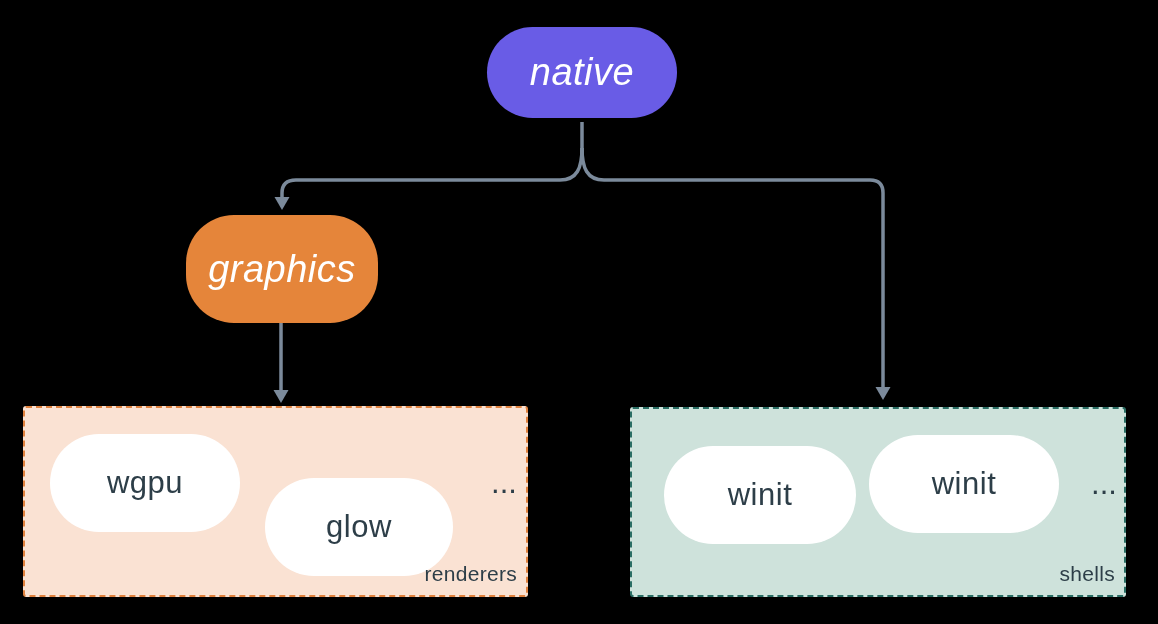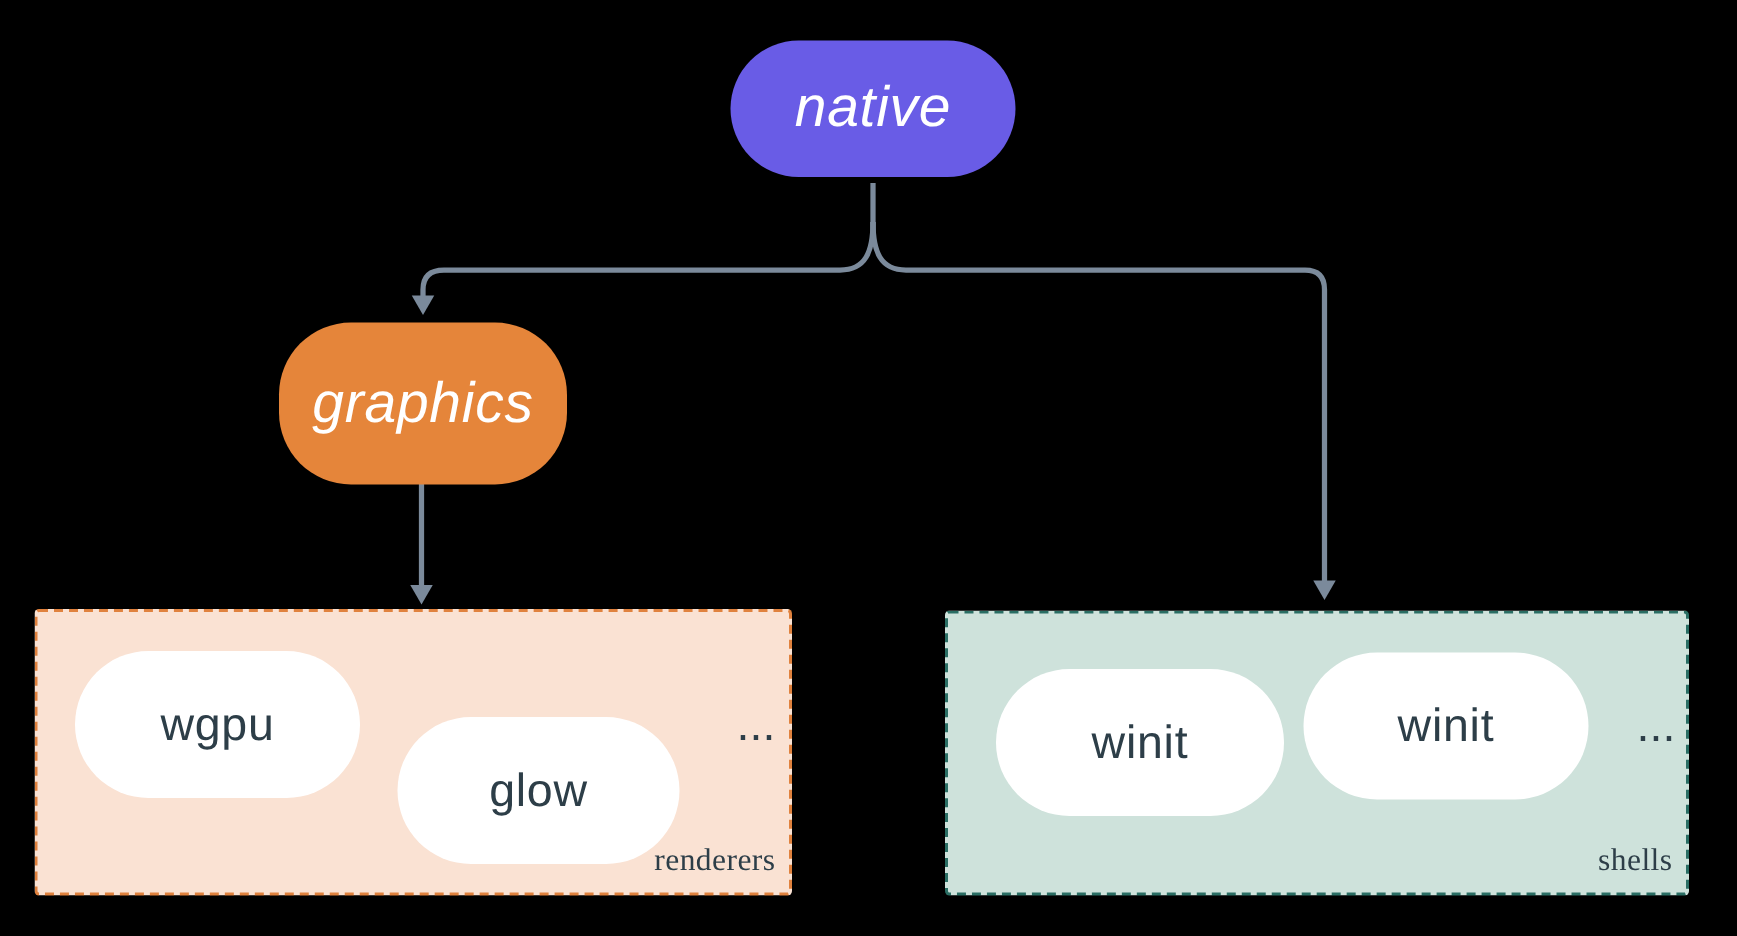--- a/index.html
+++ b/index.html
@@ -92,21 +92,20 @@
     color: var(--dark-text, #2d3e48);
     font-size: 31px;
   }
   .group-label {
     position: absolute;
     right: 9px;
     bottom: 9px;
     color: var(--dark-text, #2d3e48);
     font-size: 21px;
     letter-spacing: 0.3px;
-    font-family: Liberation Serif, serif;
   }
   
   .group-renderers .pill-1 { left: 25px;  width: 190px; }
   .group-renderers .pill-2 { left: 240px; width: 188px; margin-top: 44px; }
   .group-renderers .ellipsis { left: 452px; }
   .group-shells .pill-1 { left: 32px;  width: 192px; margin-top: 11px; }
   .group-shells .pill-2 { left: 237px; width: 190px; }
   .group-shells .ellipsis { left: 445px; }
 </style>
 </head>

